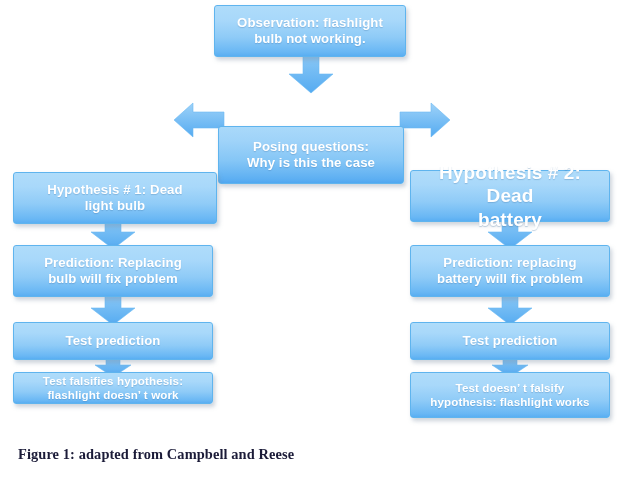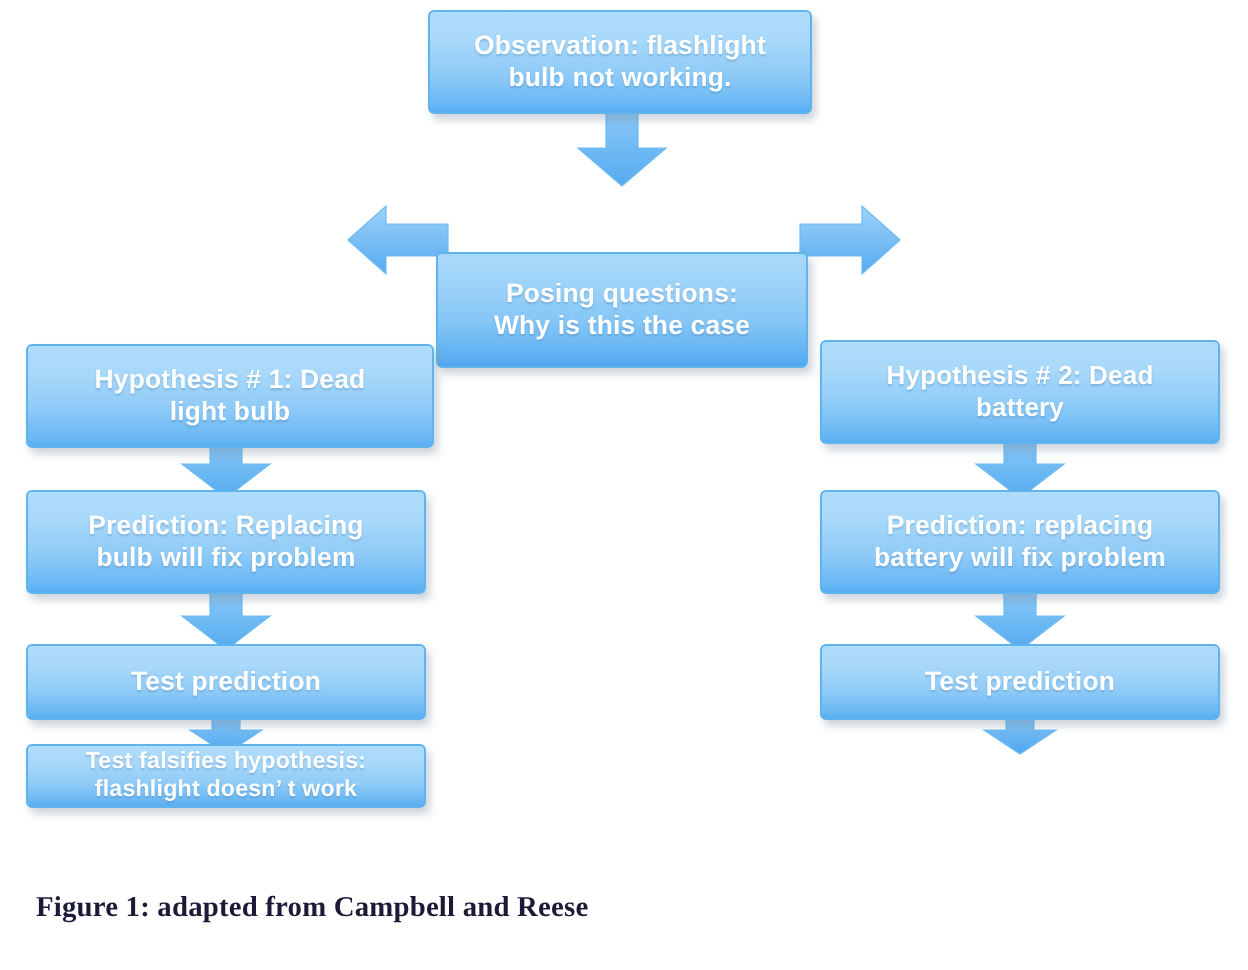--- a/index.html
+++ b/index.html
@@ -70,21 +70,21 @@
                 #5DAFF2 93%,
                 #4FA7F0 100%);
     margin-top: 36px;
   }
   #box-hyp1 {
     left: 13px; top: 172px; width: 204px; height: 52px;
     font-size: 13.2px;
   }
   #box-hyp2 {
     left: 410px; top: 170px; width: 200px; height: 52px;
-    font-size: 13px;
+    font-size: 19px;
   }
   #box-pred1 {
     left: 13px; top: 245px; width: 200px; height: 52px;
     font-size: 13.2px;
   }
   #box-pred2 {
     left: 410px; top: 245px; width: 200px; height: 52px;
     font-size: 13.2px;
   }
   #box-test1 {
@@ -261,16 +261,20 @@
   <div class="flow-box" id="box-test2">
     <span class="box-text">Test prediction</span>
   </div>
 
   <div class="arrow-down" id="arrow-test2-result2">
     <svg width="42" height="22" viewBox="0 0 42 22" xmlns="http://www.w3.org/2000/svg">
       <polygon points="14,0 28,0 28,9 39,9 21,21 3,9 14,9" fill="url(#agrad3)" stroke="#6CBBF3" stroke-width="0.6"></polygon>
     </svg>
   </div>
 
+  <div class="flow-box" id="box-result2">
+    <span class="box-text">Test doesn’ t falsify
+hypothesis: flashlight works</span>
+  </div>
 
   <div id="figure-caption">Figure 1: adapted from Campbell and Reese</div>
 
 </div>
 
 </body></html>

